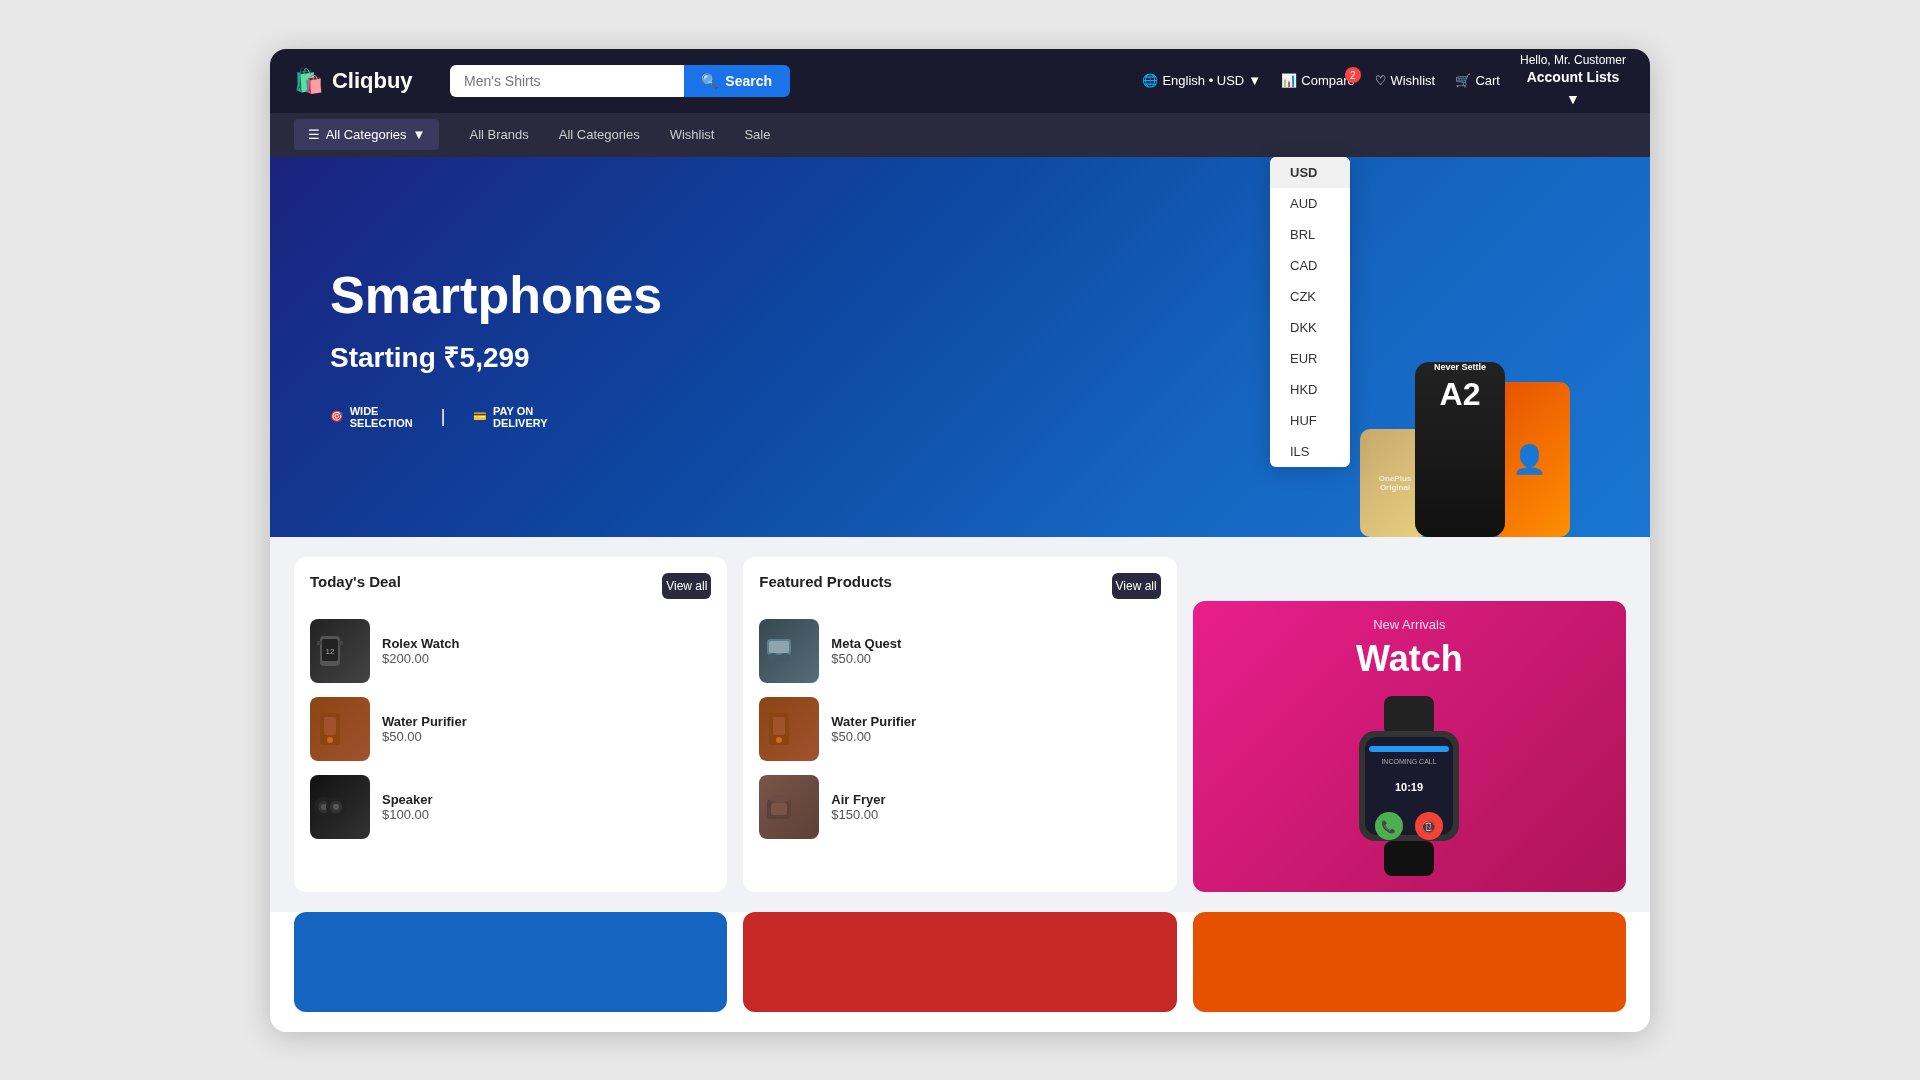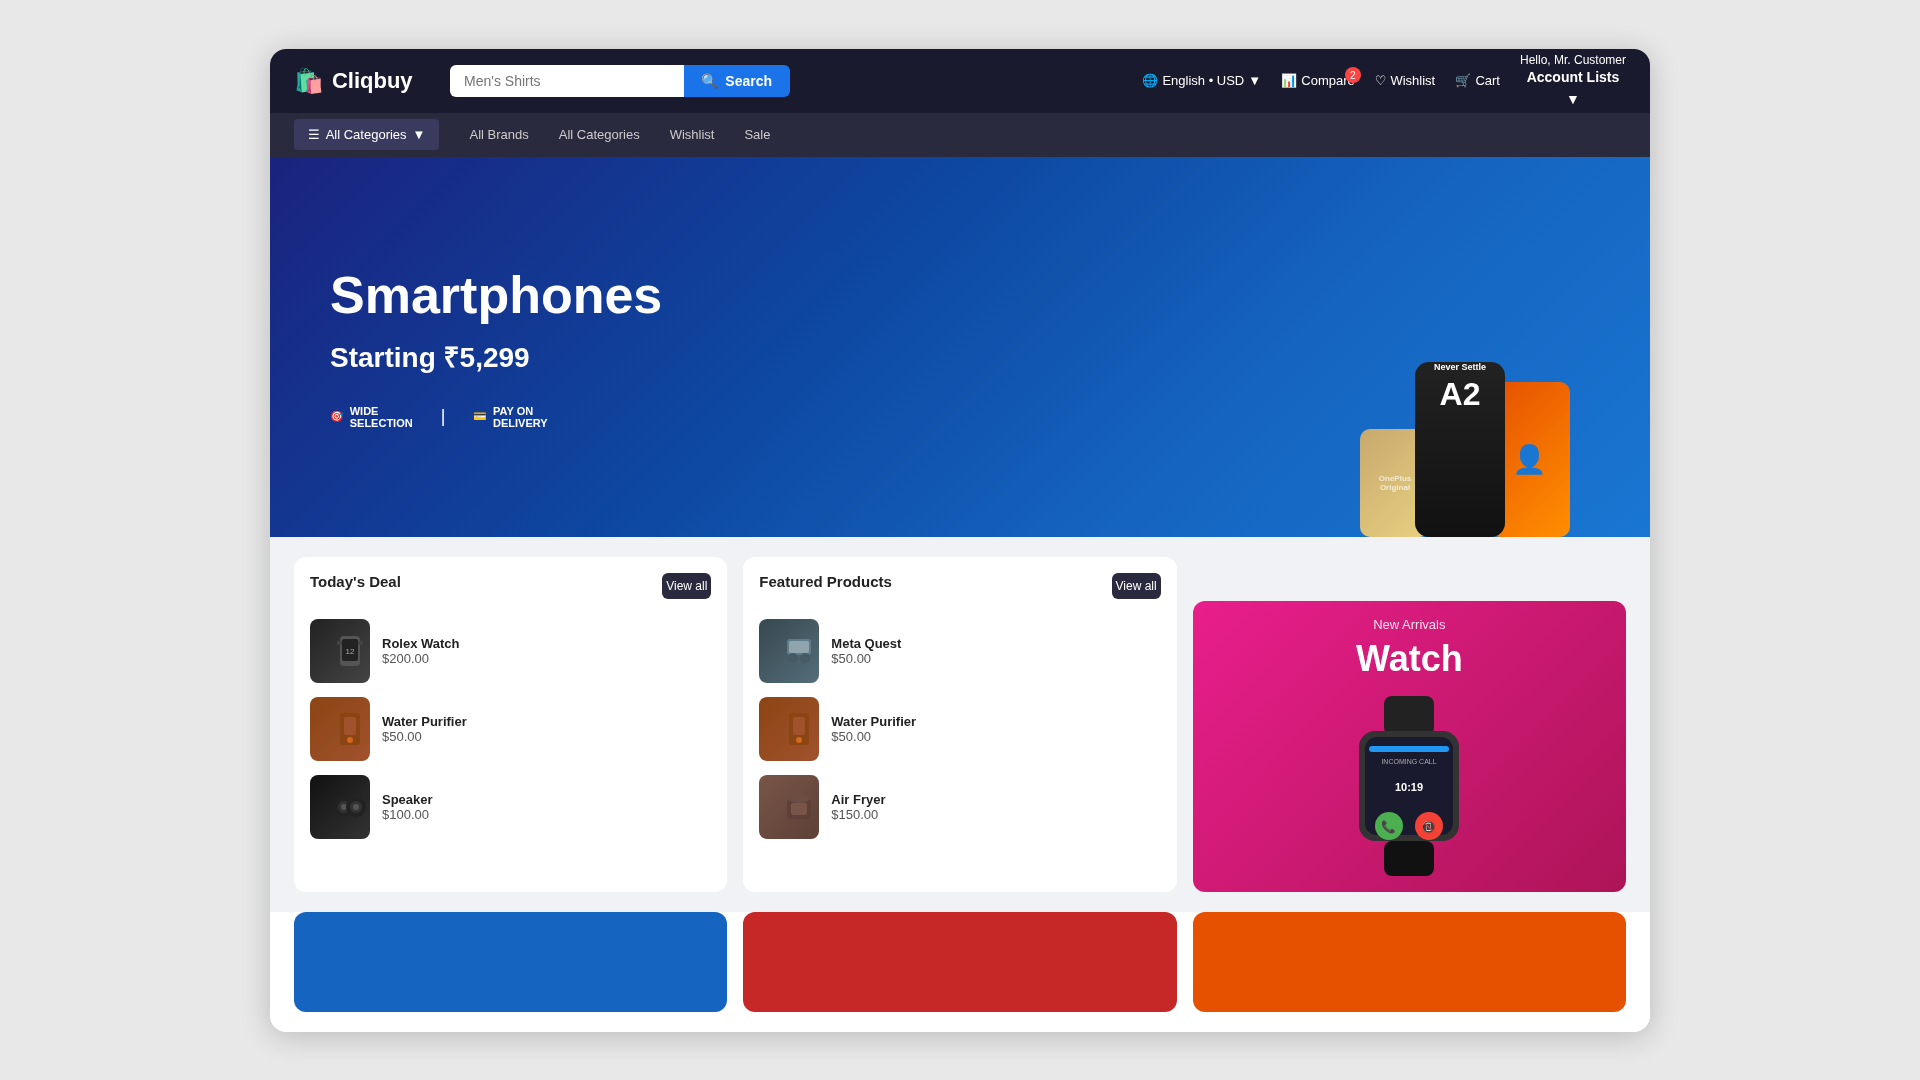--- a/index.html
+++ b/index.html
@@ -35,21 +35,21 @@
     .hero-features { display: flex; align-items: center; gap: 20px; }
     .hero-feature { color: white; font-size: 11px; font-weight: bold; display: flex; align-items: center; gap: 6px; }
     
     
     .products-section { padding: 20px 24px; background: #f0f2f5; display: flex; gap: 16px; }
     .product-card { background: white; border-radius: 12px; flex: 1; padding: 16px; overflow: hidden; }
     .card-header { display: flex; justify-content: space-between; align-items: flex-start; margin-bottom: 20px; }
     .card-title { font-size: 15px; font-weight: bold; color: #222; }
     .view-all-btn { background: #2a2a3e; color: white; border: none; padding: 6px 4px; border-radius: 6px; font-size: 12px; cursor: pointer; }
     .product-item { display: flex; align-items: center; gap: 12px; margin-bottom: 14px; }
-    .product-img { width: 60px; height: 64px; background: #e0e0e0; border-radius: 8px; display: flex; align-items: center; justify-content: flex-end; overflow: hidden; flex-shrink: 0; }
+    .product-img { width: 60px; height: 64px; background: #e0e0e0; border-radius: 8px; display: flex; align-items: center; justify-content: flex-start; overflow: hidden; flex-shrink: 0; }
     .product-img-watch { background: linear-gradient(135deg, #222, #444); }
     .product-img-purifier { background: linear-gradient(135deg, #8B4513, #A0522D); }
     .product-img-speaker { background: linear-gradient(135deg, #111, #333); }
     .product-info .name { font-size: 13px; font-weight: 600; color: #222; }
     .product-info .price { font-size: 13px; color: #555; }
     .new-arrivals-card { background: linear-gradient(135deg, #e91e8c, #ad1457); border-radius: 12px; flex: 1; padding: 16px; display: flex; flex-direction: column; align-items: center; justify-content: center; margin-top: 44px; }
     .new-arrivals-label { color: rgba(255,255,255,0.85); font-size: 13px; margin-bottom: 6px; }
     .new-arrivals-title { color: white; font-size: 36px; font-weight: bold; margin-bottom: 16px; }
     
     
@@ -122,20 +122,32 @@
       <span>▼</span>
     </button>
     <a class="nav-link">All Brands</a>
     <a class="nav-link">All Categories</a>
     <a class="nav-link">Wishlist</a>
     <a class="nav-link">Sale</a>
   </div>
 
   <div style="position:relative;">
 
+    <div style="position:absolute; top:0px; right:300px; background:white; border-radius:6px; box-shadow:0 4px 20px rgba(0,0,0,0.18); z-index:200; min-width:80px; overflow:hidden;">
+      <div class="dropdown-item selected">USD</div>
+      <div class="dropdown-item">AUD</div>
+      <div class="dropdown-item">BRL</div>
+      <div class="dropdown-item">CAD</div>
+      <div class="dropdown-item">CZK</div>
+      <div class="dropdown-item">DKK</div>
+      <div class="dropdown-item">EUR</div>
+      <div class="dropdown-item">HKD</div>
+      <div class="dropdown-item">HUF</div>
+      <div class="dropdown-item">ILS</div>
+    </div>
 
     <div class="hero">
       <div class="hero-text">
         <div class="hero-title">Smartphones</div>
         <div class="hero-subtitle">Starting ₹5,299</div>
         <div class="hero-features">
           <div class="hero-feature">
             <span>🎯</span>
             <div>
               <div>WIDE</div>

